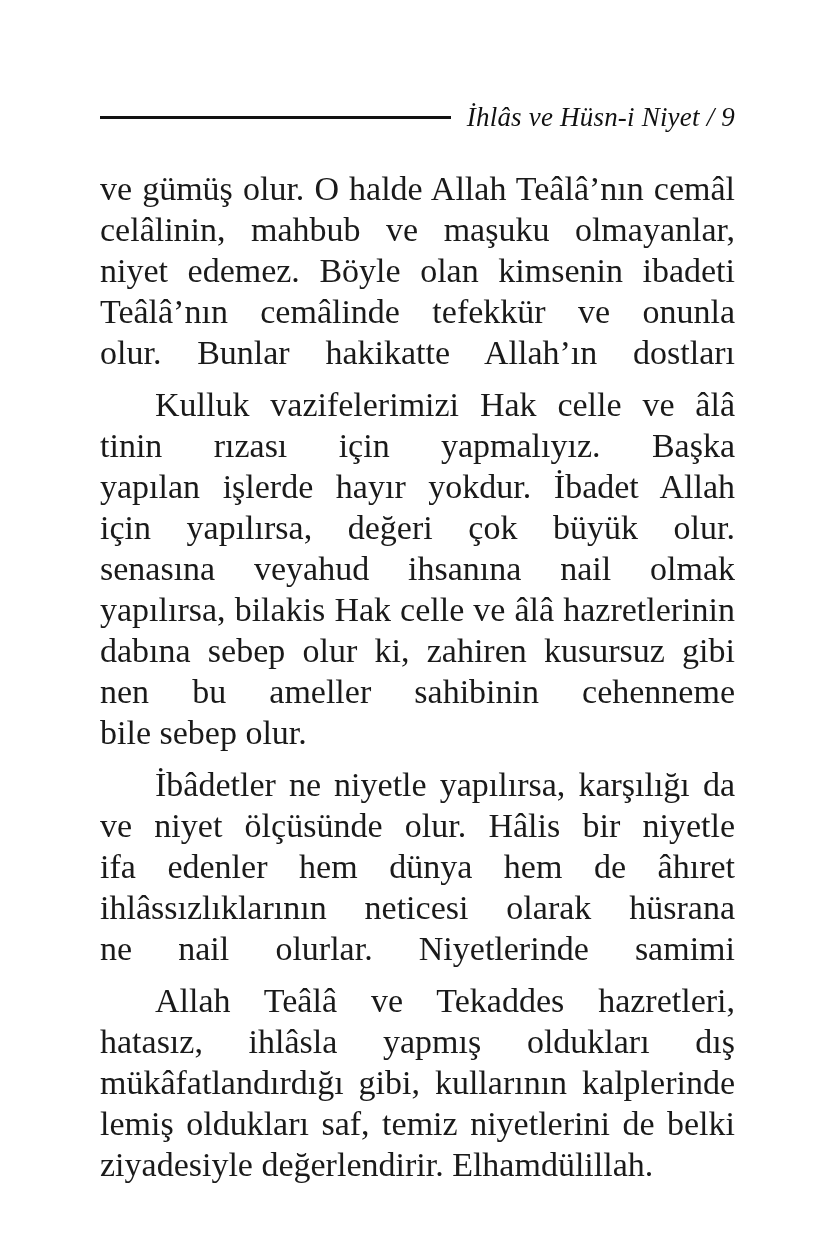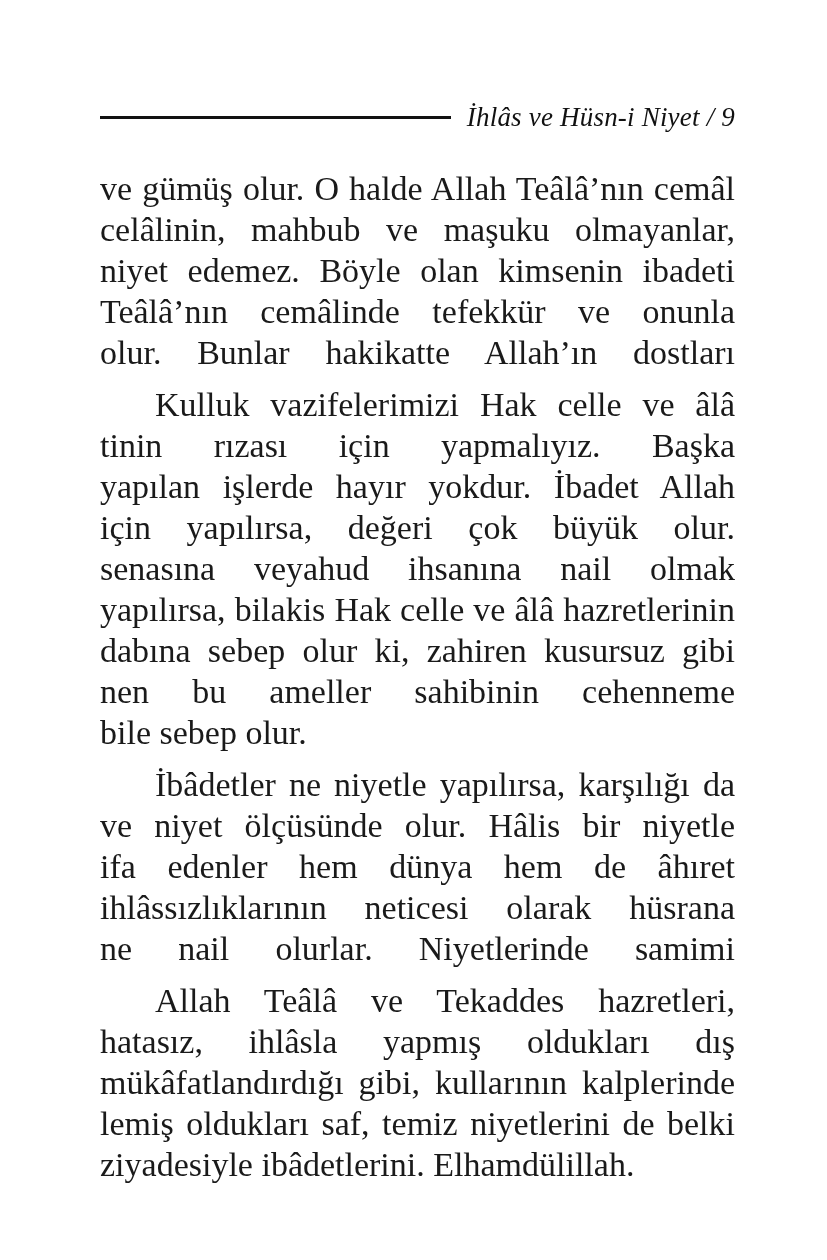--- a/index.html
+++ b/index.html
@@ -96,16 +96,16 @@
         <div class="line">ve niyet ölçüsünde olur. Hâlis bir niyetle vazifesini</div>
         <div class="line">ifa edenler hem dünya hem de âhıret nimetleri-</div>
         <div class="line last">ihlâssızlıklarının neticesi olarak hüsrana uğrarlar.</div>
         <div class="line">ne nail olurlar. Niyetlerinde samimi olmayanlar</div>
       </div>
       <div class="paragraph indented">
         <div class="line first">Allah Teâlâ ve Tekaddes hazretleri, kullarının</div>
         <div class="line">hatasız, ihlâsla yapmış oldukları dış ibâdetlerini</div>
         <div class="line">mükâfatlandırdığı gibi, kullarının kalplerinde bes-</div>
         <div class="line">lemiş oldukları saf, temiz niyetlerini de belki daha</div>
-        <div class="line last">ziyadesiyle ibâdetlerini. Elhamdülillah.</div>
+        <div class="line last">ziyadesiyle değerlendirir. Elhamdülillah.</div>
       </div>
     </div>
 </div>
 
 </body></html>

